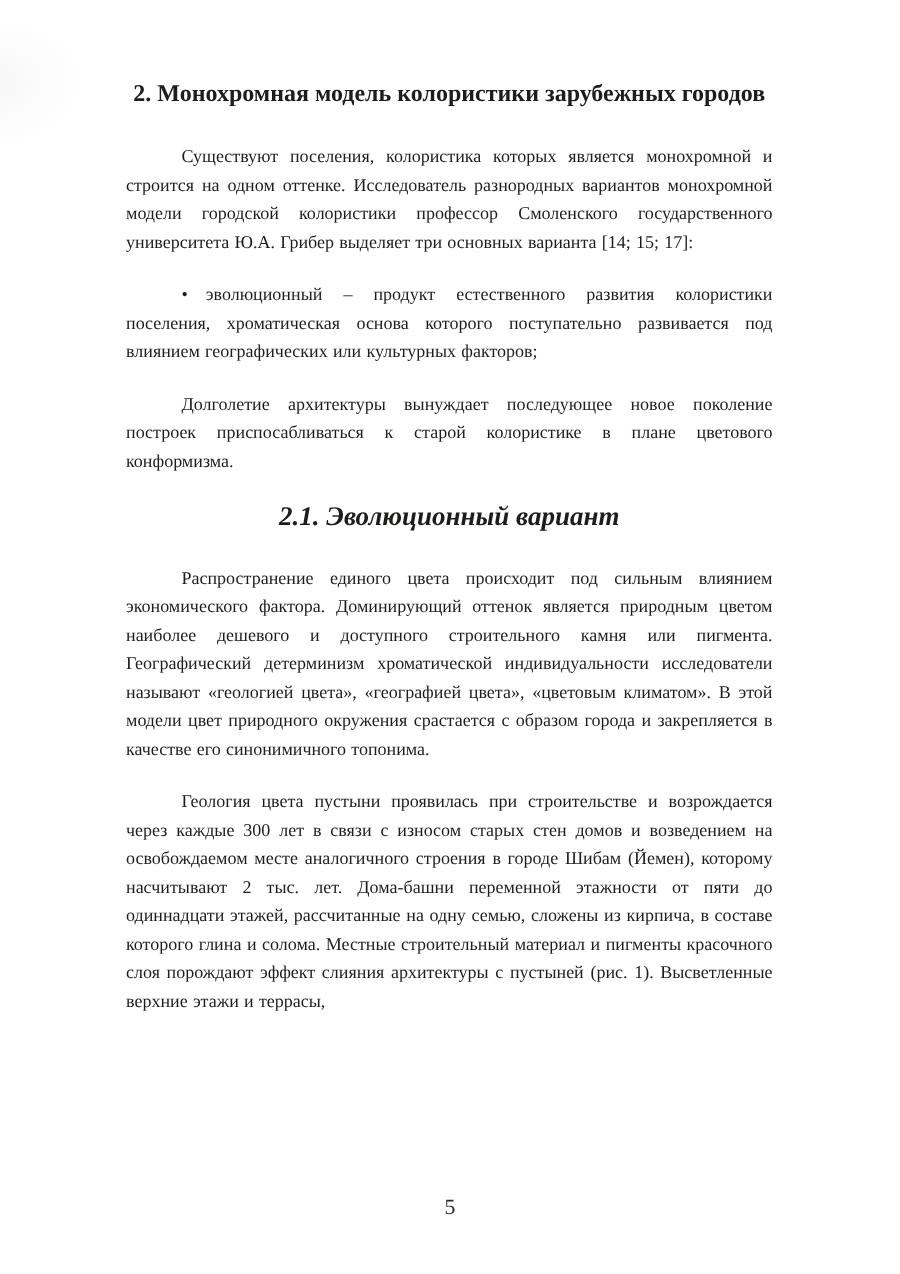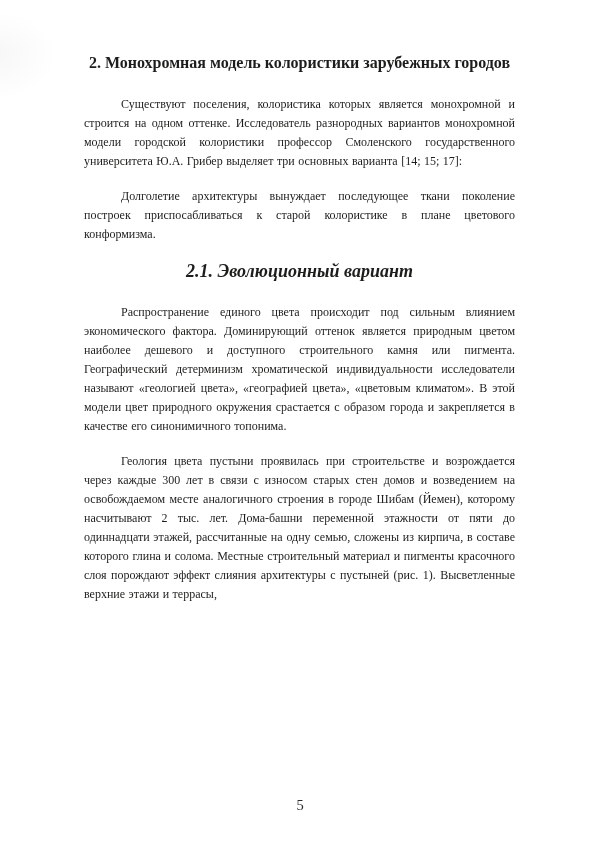--- a/index.html
+++ b/index.html
@@ -62,24 +62,25 @@
 </style>
 </head>
 <body>
 
 <div class="page">
 
   <h1 class="section-heading">2. Монохромная модель колористики зарубежных городов</h1>
 
   <p class="para">Существуют поселения, колористика которых является монохромной и строится на одном оттенке. Исследователь разнородных вариантов монохромной модели городской колористики профессор Смоленского государственного университета Ю.А. Грибер выделяет три основных варианта [14; 15; 17]:</p>
 
+  <p class="para"><span class="bullet-marker">•</span><span>эволюционный – продукт естественного развития колористики поселения, хроматическая основа которого поступательно развивается под влиянием географических или культурных факторов;</span></p>
 
 
 
-  <p class="para">Долголетие архитектуры вынуждает последующее ткани поколение построек приспосабливаться к старой колористике в плане цветового конформизма.</p>
+  <p class="para">Долголетие архитектуры вынуждает последующее новое поколение построек приспосабливаться к старой колористике в плане цветового конформизма.</p>
 
   <h2 class="subsection-heading">2.1. Эволюционный вариант</h2>
 
   <p class="para">Распространение единого цвета происходит под сильным влиянием экономического фактора. Доминирующий оттенок является природным цветом наиболее дешевого и доступного строительного камня или пигмента. Географический детерминизм хроматической индивидуальности исследователи называют «геологией цвета», «географией цвета», «цветовым климатом». В этой модели цвет природного окружения срастается с образом города и закрепляется в качестве его синонимичного топонима.</p>
 
   <p class="para">Геология цвета пустыни проявилась при строительстве и возрождается через каждые 300 лет в связи с износом старых стен домов и возведением на освобождаемом месте аналогичного строения в городе Шибам (Йемен), которому насчитывают 2 тыс. лет. Дома-башни переменной этажности от пяти до одиннадцати этажей, рассчитанные на одну семью, сложены из кирпича, в составе которого глина и солома. Местные строительный материал и пигменты красочного слоя порождают эффект слияния архитектуры с пустыней (рис. 1). Высветленные верхние этажи и террасы,</p>
 
   <div class="page-number">5</div>
 
 </div>

